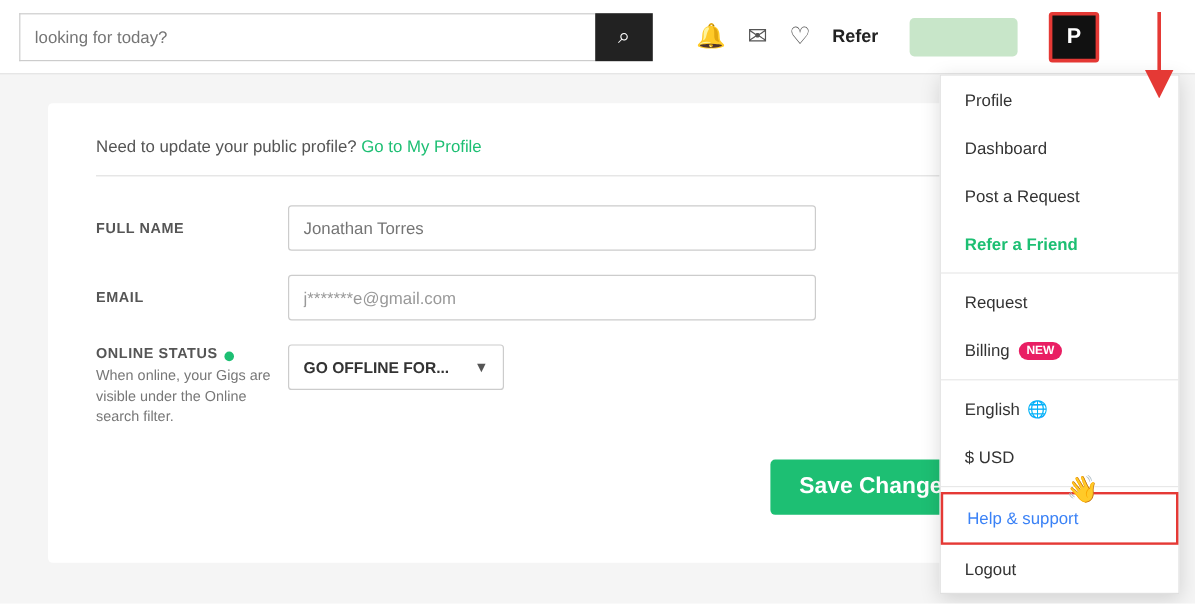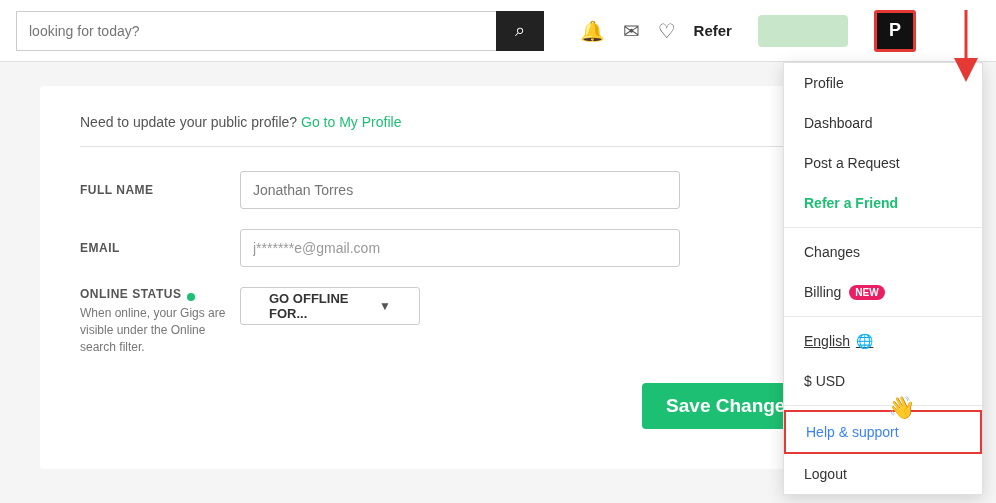--- a/index.html
+++ b/index.html
@@ -170,21 +170,21 @@
     .online-desc {
       font-size: 12px;
       color: #777;
       margin-top: 4px;
       line-height: 1.4;
       max-width: 180px;
     }
     .offline-select {
       height: 38px;
       border: 1px solid #ccc;
-      padding: 0 28px;
+      padding: 0 12px;
       font-size: 14px;
       color: #333;
       border-radius: 3px;
       background: #fff;
       cursor: pointer;
       display: flex;
       align-items: center;
       gap: 8px;
       width: 180px;
     }
@@ -255,21 +255,20 @@
       font-size: 10px;
       font-weight: 700;
       padding: 2px 6px;
       border-radius: 10px;
       text-transform: uppercase;
     }
     .lang-row {
       display: flex;
       align-items: flex-end;
       gap: 6px;
-      text-decoration: underline;
     }
     .globe-icon {
       font-size: 14px;
       color: #555;
     }
 
     
     .red-arrow {
       position: absolute;
       top: 0;
@@ -351,21 +350,21 @@
     <span>Dashboard</span>
   </div>
   <div class="dropdown-item">
     <span>Post a Request</span>
   </div>
   <div class="dropdown-item refer">
     <span>Refer a Friend</span>
   </div>
   <div class="dropdown-divider"></div>
   <div class="dropdown-item">
-    <span>Changes</span>
+    <span>Request</span>
   </div>
   <div class="dropdown-item">
     <span>Billing</span>
     <span class="badge-new">NEW</span>
   </div>
   <div class="dropdown-divider"></div>
   <div class="dropdown-item lang-row">
     <span>English</span>
     <span class="globe-icon">🌐</span>
   </div>

